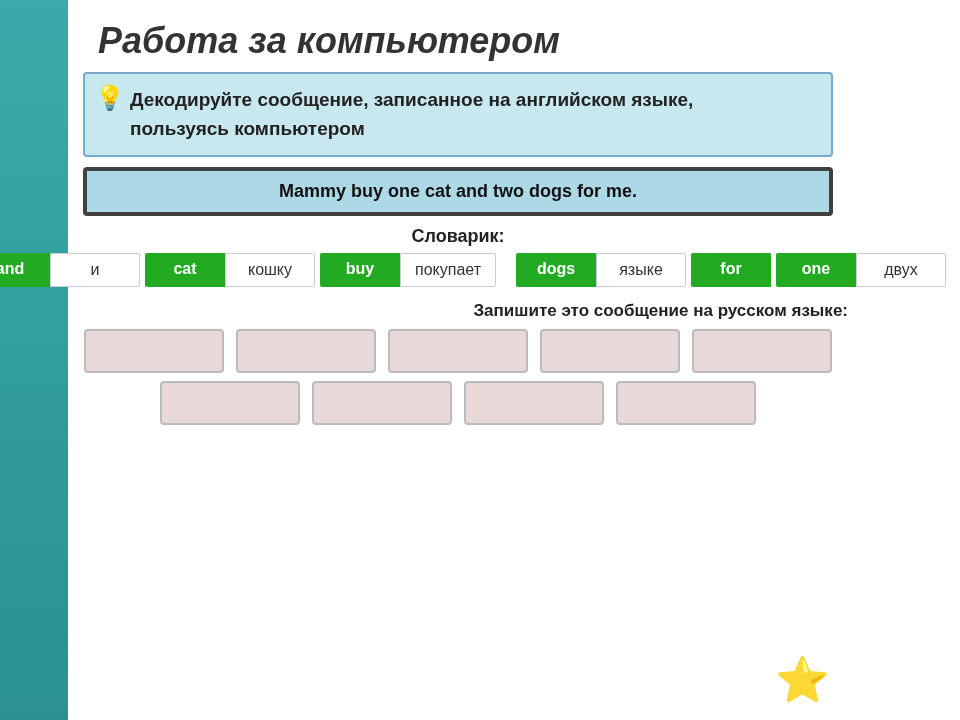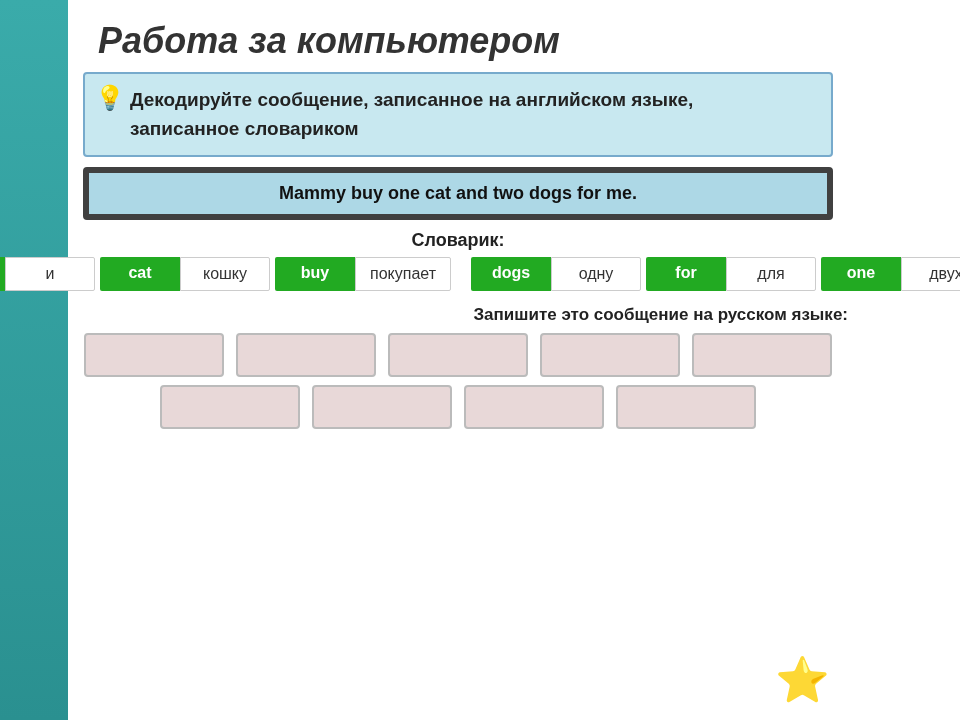--- a/index.html
+++ b/index.html
@@ -61,21 +61,21 @@
       font-size: 19px;
       font-weight: bold;
       color: #222;
       line-height: 1.5;
     }
 
     
     .sentence-box {
       margin: 10px 15px;
       background: #add8e6;
-      border: 6px solid #404040;
+      border: 4px solid #404040;
       border-radius: 4px;
       padding: 10px 20px;
       text-align: center;
     }
 
     .sentence-text {
       font-size: 18px;
       font-weight: bold;
       color: #111;
     }
@@ -184,21 +184,21 @@
   <div class="main-content">
 
     <div class="title-area">
       <div class="title">Работа за компьютером</div>
     </div>
 
     <div class="instruction-box">
       <span class="bulb-icon">💡</span>
       <div class="instruction-text">
         <span>Декодируйте сообщение, записанное на английском языке,</span><br>
-        <span>записанное словариком</span>
+        <span>пользуясь компьютером</span>
       </div>
     </div>
 
     <div class="sentence-box">
       <span class="sentence-text">Mammy buy one cat and two dogs for me.</span>
     </div>
 
     <div class="dictionary-label">Словарик:</div>
 
     <div class="dictionary-grid">
@@ -214,25 +214,24 @@
         </div>
         <div class="dict-row">
           <div class="dict-green">buy</div>
           <div class="dict-white">покупает</div>
         </div>
       </div>
 
       <div class="dict-column">
         <div class="dict-row">
           <div class="dict-green">dogs</div>
-          <div class="dict-white">одну</div>
+          <div class="dict-white">языке</div>
         </div>
         <div class="dict-row">
           <div class="dict-green">for</div>
-          <div class="dict-white">для</div>
         </div>
         <div class="dict-row">
           <div class="dict-green">one</div>
           <div class="dict-white">двух</div>
         </div>
       </div>
 
 
     </div>
 

